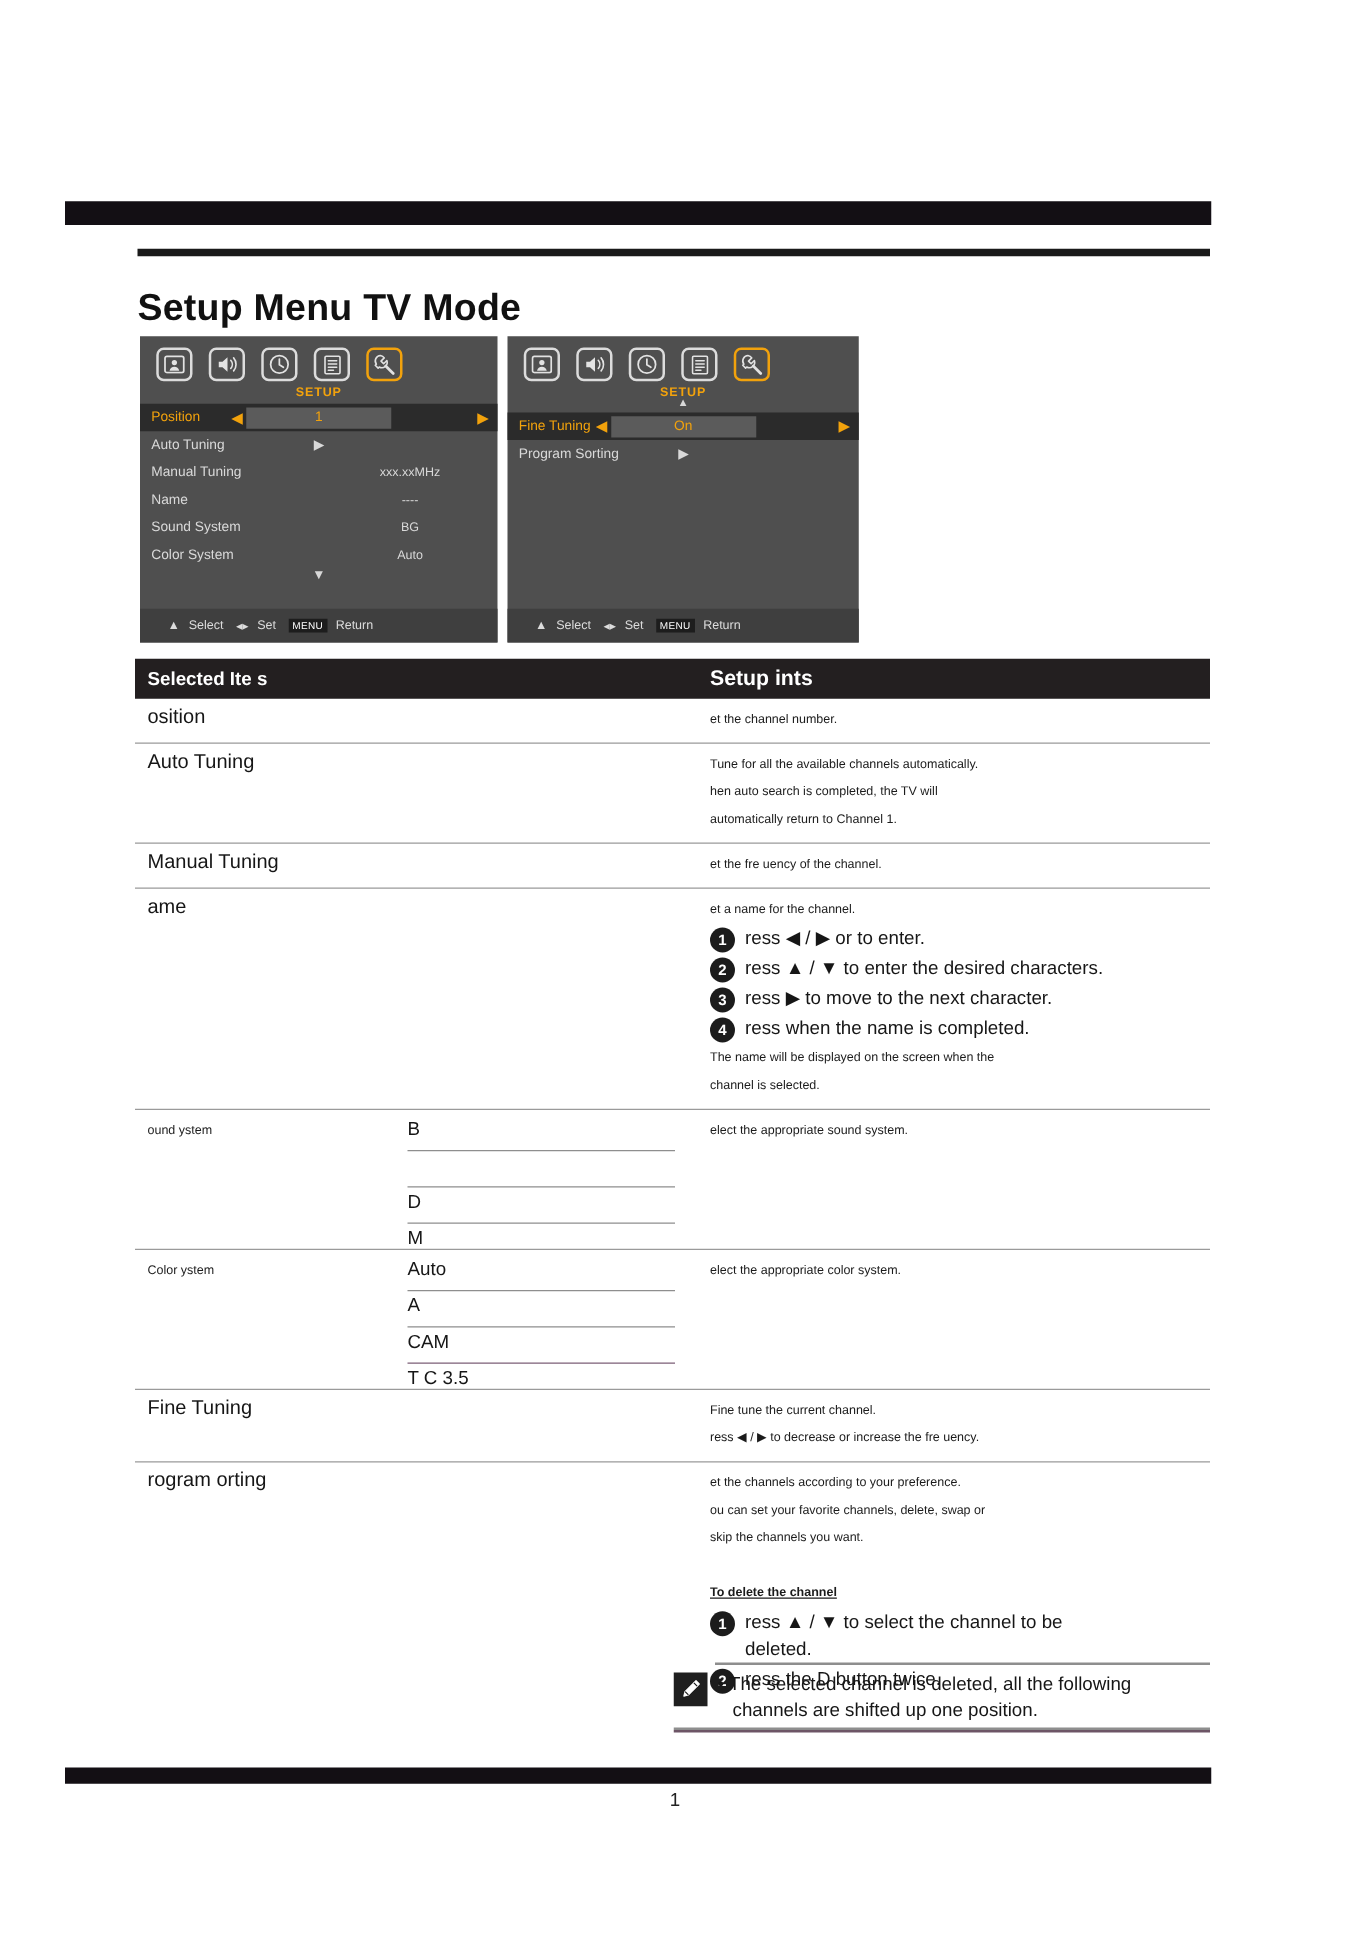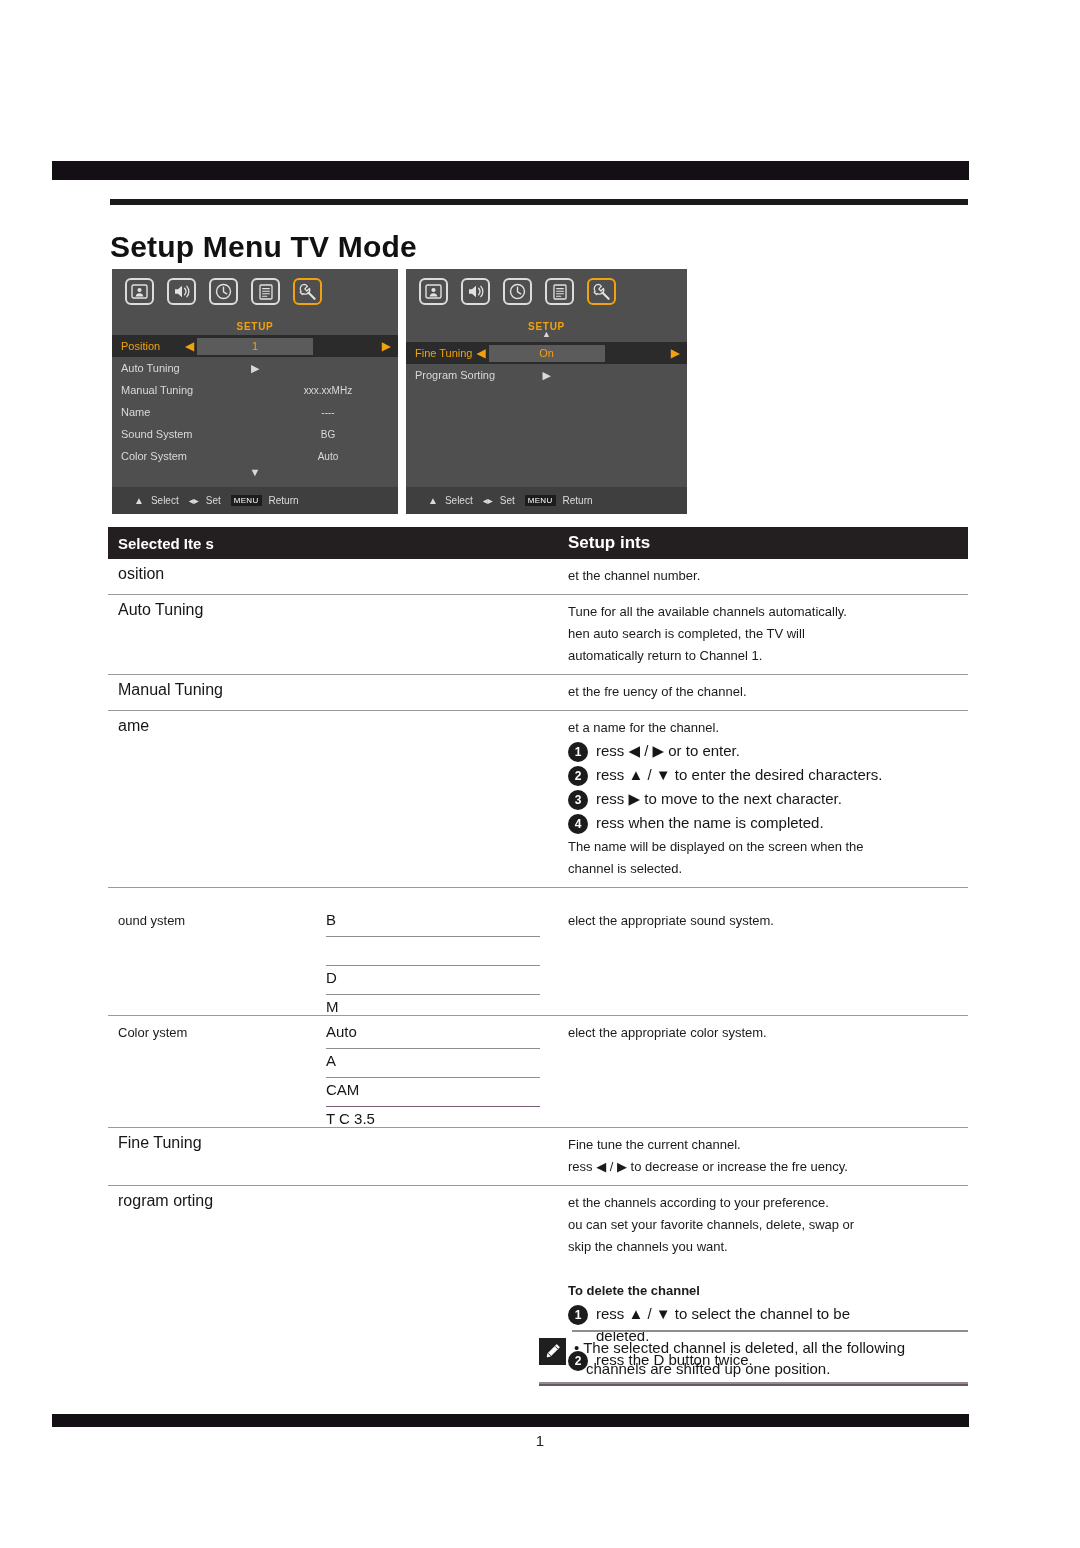--- a/index.html
+++ b/index.html
@@ -34,21 +34,21 @@
   .osd-icon{
     width:29px;height:27px;border:2px solid #dcdcdc;border-radius:6px;
     box-sizing:border-box;display:flex;align-items:center;justify-content:center;
     background:#4f4f4f;
   }
   .osd-icon.active{border-color:#f2a20c;}
   .osd-icon svg{display:block;}
 
   .setup-label{
     text-align:center;color:#f2a20c;font-size:10px;letter-spacing:.7px;
-    margin-top:16px;font-weight:bold;
+    margin-top:4px;font-weight:bold;
   }
   .up-caret{text-align:center;color:#d8d8d8;font-size:9px;line-height:5px;height:7px;}
 
   .rows{margin-top:3px;}
   .orow{
     display:flex;align-items:center;height:22px;
     padding-left:9px;padding-right:8px;font-size:11px;color:#d9d9d9;
     box-sizing:border-box;position:relative;
   }
   .orow .lbl{flex:0 0 auto;}
@@ -79,39 +79,39 @@
 
   
   .tbl{position:absolute;left:108px;top:527px;width:860px;}
   .thead{background:#231f20;color:#fff;height:32px;display:flex;align-items:center;}
   .thead .c1{width:460px;padding-left:10px;font-size:15px;font-weight:bold;box-sizing:border-box;}
   .thead .c2{flex:1;font-size:17px;font-weight:bold;}
 
   .trow{display:flex;border-bottom:1.5px solid #9a9a9a;box-sizing:border-box;}
   .trow .c1{width:460px;box-sizing:border-box;padding:6px 0 7px 10px;position:relative;}
   .trow .c2{flex:1;box-sizing:border-box;padding:6px 6px 7px 0;}
-  .cellline{font-size:13px;line-height:22px;color:#1b1b1b;}
+  .cellline{font-size:10px;line-height:22px;color:#1b1b1b;}
 
   
   .optlist{position:absolute;left:218px;top:4px;width:214px;}
   .optlist .opt{height:29px;border-bottom:1.5px solid #8e8e8e;font-size:15px;line-height:24px;box-sizing:border-box;}
   .optlist .opt.last{border-bottom:none;}
   .optlist.mauve .opt.mv{border-bottom-color:#7c5f77;}
 
   
   .steps{margin-top:1px;}
   .step{display:flex;align-items:flex-start;gap:8px;margin-bottom:2px;}
   .bullet{
     flex:0 0 auto;width:20px;height:20px;border-radius:50%;background:#1c1c1c;color:#fff;
     font-size:12px;font-weight:bold;display:flex;align-items:center;justify-content:center;
     margin-top:2px;
   }
   .steptext{font-size:15px;line-height:22px;}
 
-  .bold{font-weight:bold;}
+  .bold{font-weight:bold;text-decoration:underline;}
 
   
   .note{position:absolute;left:539px;top:1330px;width:429px;}
   .note-top{height:2px;background:#8e8e8e;margin-left:33px;}
   .note-body{display:flex;gap:8px;padding-top:5px;}
   .noteicon{
     flex:0 0 auto;width:27px;height:27px;background:#1f1f1f;
     display:flex;align-items:center;justify-content:center;margin-top:1px;
   }
   .notetext{font-size:15px;line-height:21px;}
@@ -325,21 +325,21 @@
           <div class="step">
             <span class="bullet">4</span>
             <span class="steptext"> ress    when the name is completed.</span>
           </div>
         </div>
         <div class="cellline">The name will be displayed on the screen when the</div>
         <div class="cellline">channel is selected.</div>
       </div>
     </div>
 
-    <div class="trow" style="min-height:112px;margin-top:16px;">
+    <div class="trow" style="min-height:112px;">
       <div class="c1">
         <span class="cellline"> ound  ystem</span>
         <div class="optlist">
           <div class="opt">B</div>
           <div class="opt"></div>
           <div class="opt">D</div>
           <div class="opt last">M</div>
         </div>
       </div>
       <div class="c2">

